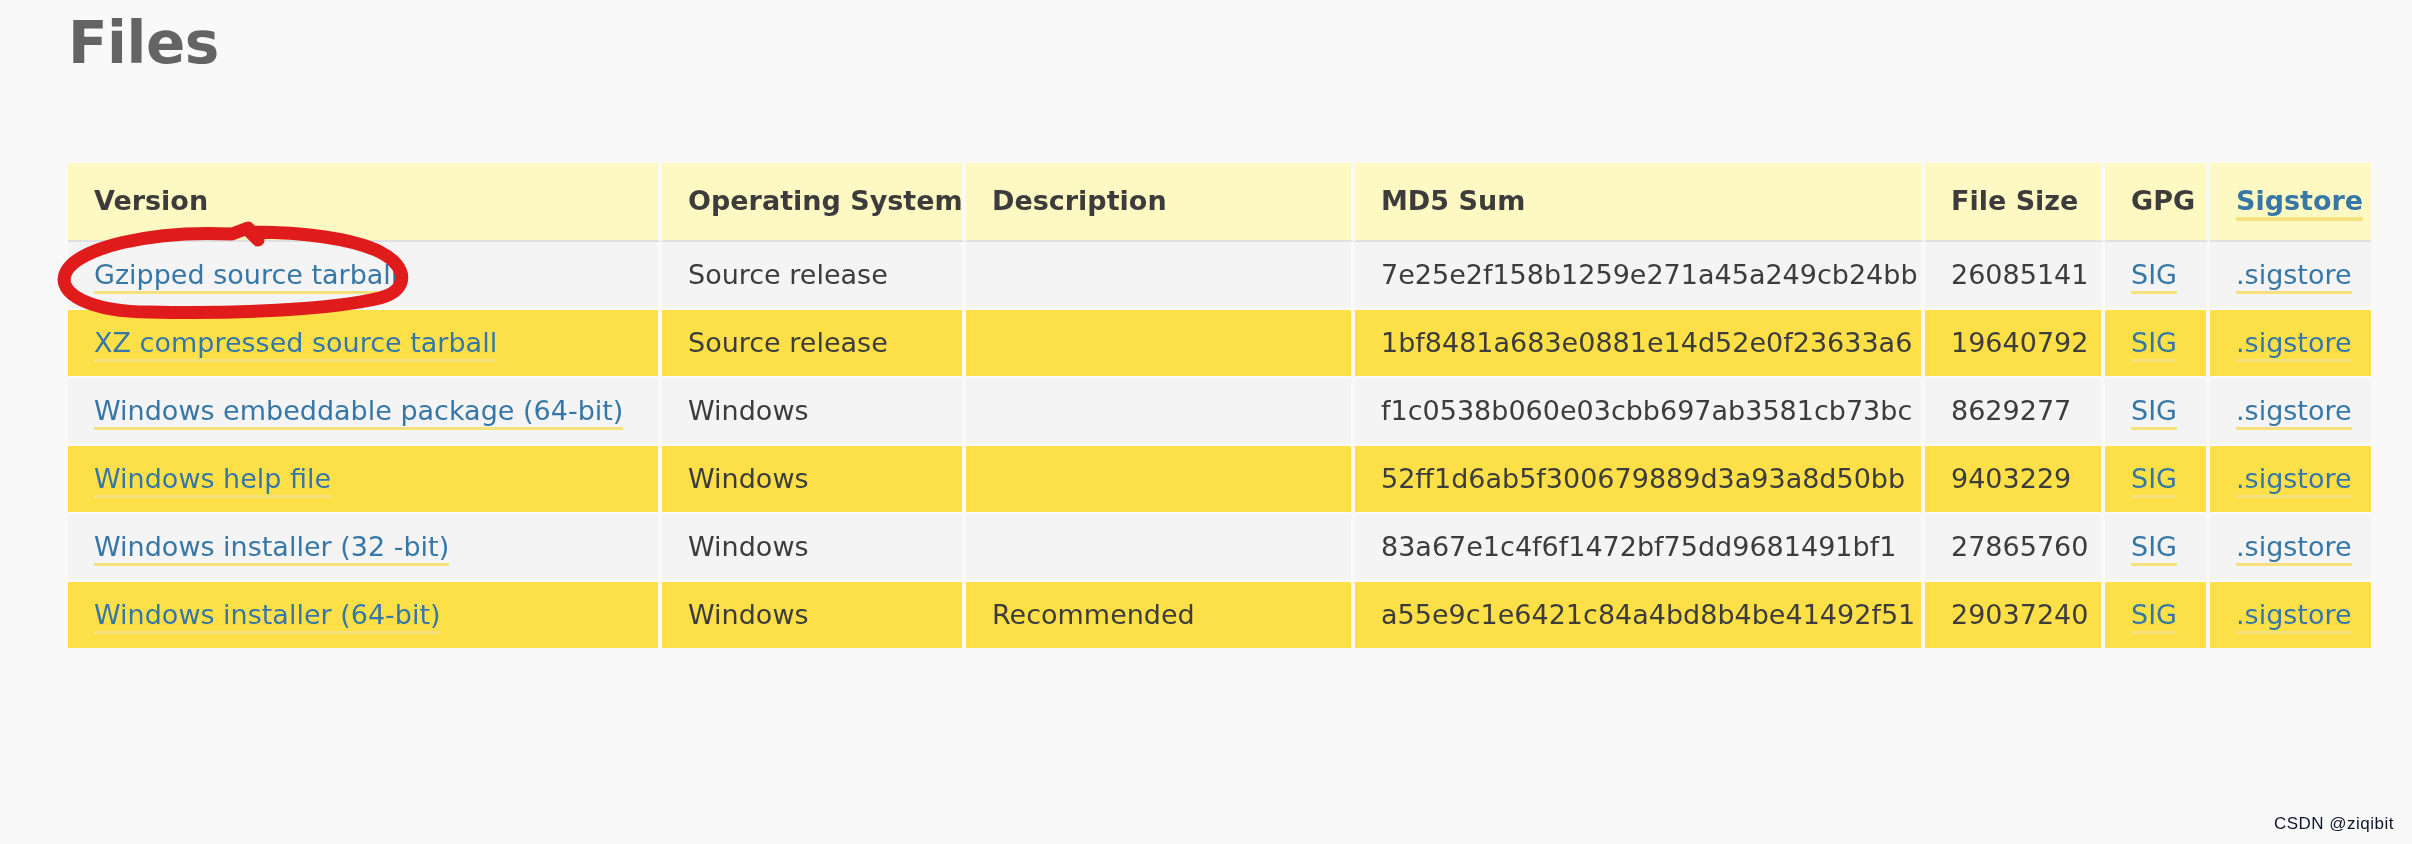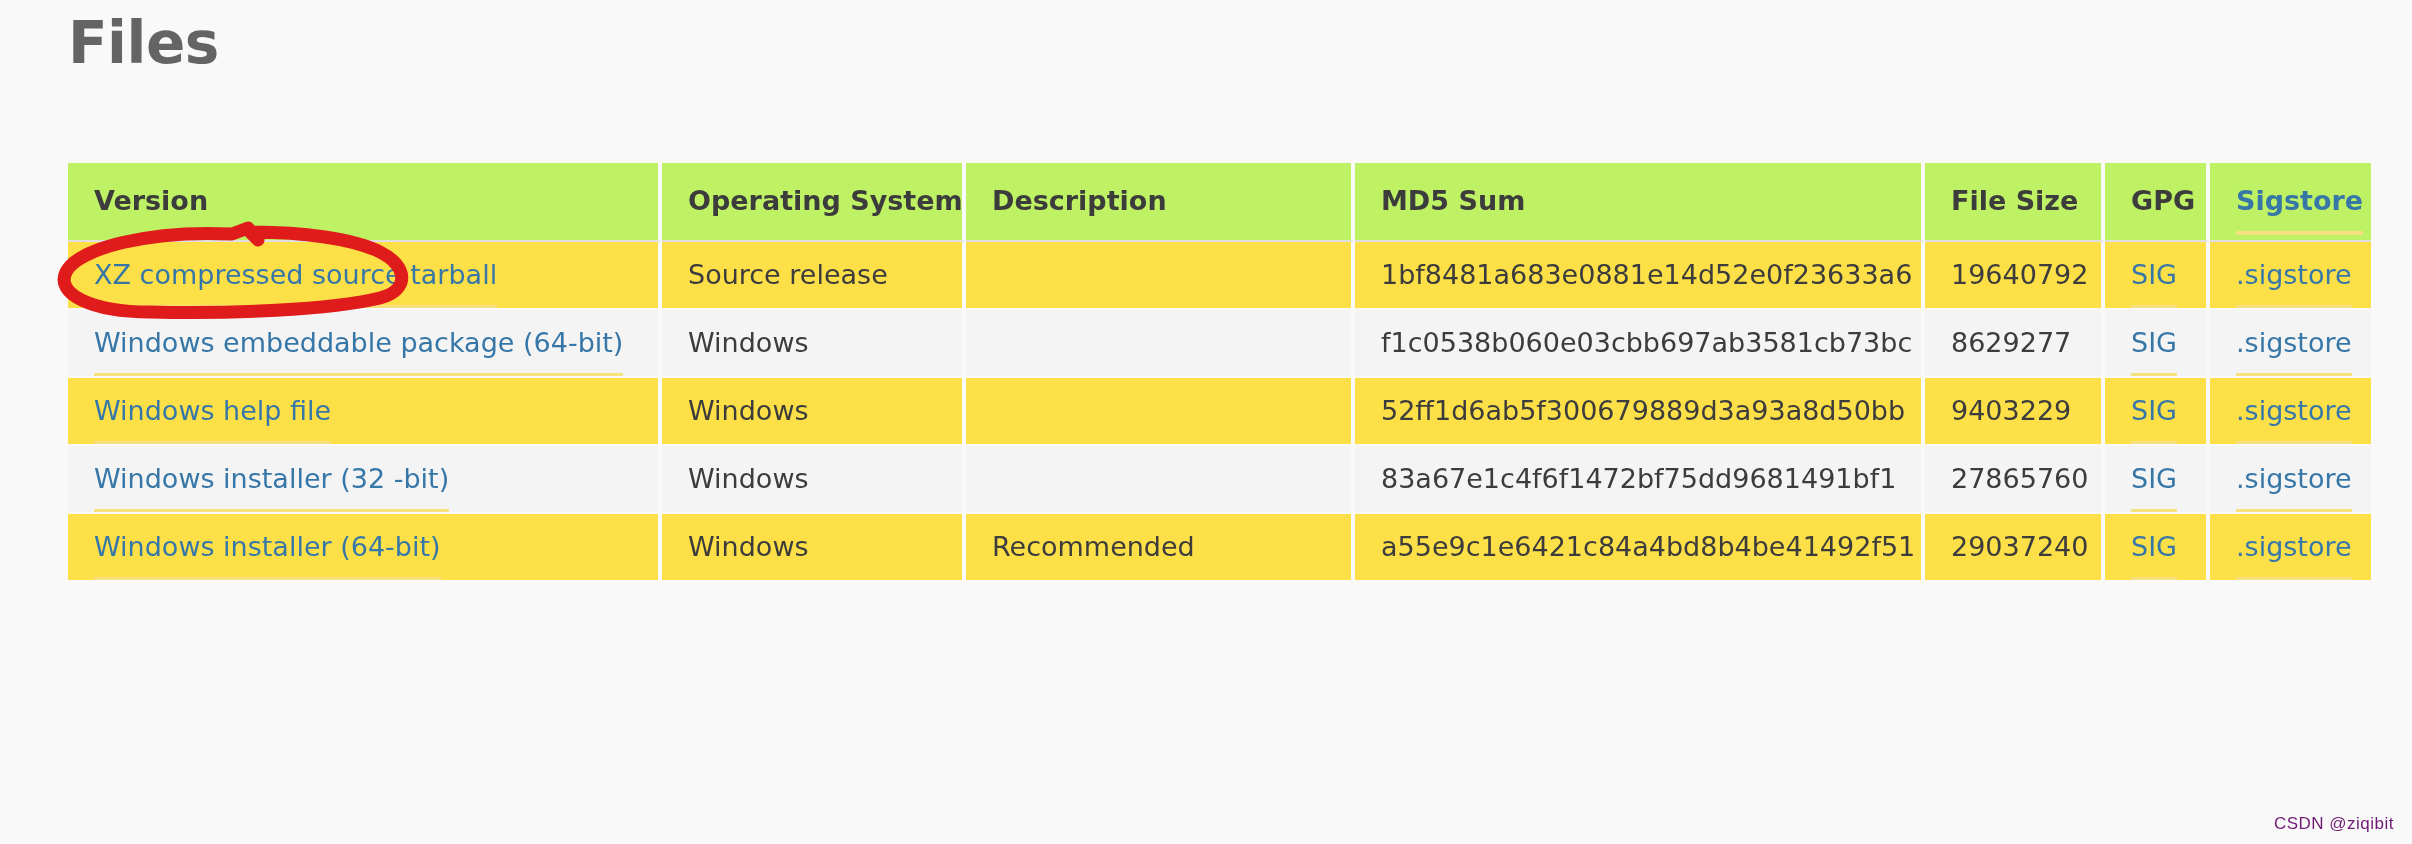--- a/index.html
+++ b/index.html
@@ -42,21 +42,21 @@
 
   table.files col.c-version  { width: 594px; }
   table.files col.c-os       { width: 304px; }
   table.files col.c-desc     { width: 389px; }
   table.files col.c-md5      { width: 570px; }
   table.files col.c-size     { width: 180px; }
   table.files col.c-gpg      { width: 105px; }
   table.files col.c-sig      { width: 161px; }
 
   table.files thead th {
-    background: #bef264;
+    background: #fef9c3;
     color: #3c3c3c;
     font-size: 27px;
     font-weight: bold;
     text-align: left;
     padding: 22px 26px 24px 26px;
     border-right: 4px solid #f9f9f9;
     border-bottom: 2px solid #e0e0e0;
     vertical-align: middle;
     white-space: nowrap;
   }
@@ -74,30 +74,30 @@
   }
   table.files tbody td:last-child { border-right: none; }
 
   table.files tbody tr.odd  td { background: #f4f4f4; }
   table.files tbody tr.even td { background: #fde047; }
 
   a.pylink {
     color: #3777a8;
     text-decoration: none;
     border-bottom: 3px solid #f7e17f;
-    padding-bottom: 15px;
+    padding-bottom: 1px;
   }
   thead a.pylink { border-bottom-width: 4px; }
 
   .watermark {
     position: absolute;
     right: 18px;
     bottom: 10px;
     font-size: 17px;
-    color: #701a75;
+    color: #0f172a;
     font-family: "Liberation Sans", sans-serif;
     letter-spacing: 0.5px;
     margin-top: 44px;
   }
 
   #annot-layer {
     position: absolute;
     left: 0; top: 0;
     width: 2412px;
     height: 844px;
@@ -125,20 +125,29 @@
           <th>Version</th>
           <th>Operating System</th>
           <th>Description</th>
           <th>MD5 Sum</th>
           <th>File Size</th>
           <th>GPG</th>
           <th><a class="pylink">Sigstore</a></th>
         </tr>
     </thead>
     <tbody>
+        <tr class="odd">
+          <td><a class="pylink">Gzipped source tarball</a></td>
+          <td>Source release</td>
+          <td></td>
+          <td>7e25e2f158b1259e271a45a249cb24bb</td>
+          <td>26085141</td>
+          <td><a class="pylink">SIG</a></td>
+          <td><a class="pylink">.sigstore</a></td>
+        </tr>
         <tr class="even">
           <td><a class="pylink">XZ compressed source tarball</a></td>
           <td>Source release</td>
           <td></td>
           <td>1bf8481a683e0881e14d52e0f23633a6</td>
           <td>19640792</td>
           <td><a class="pylink">SIG</a></td>
           <td><a class="pylink">.sigstore</a></td>
         </tr>
         <tr class="odd">

